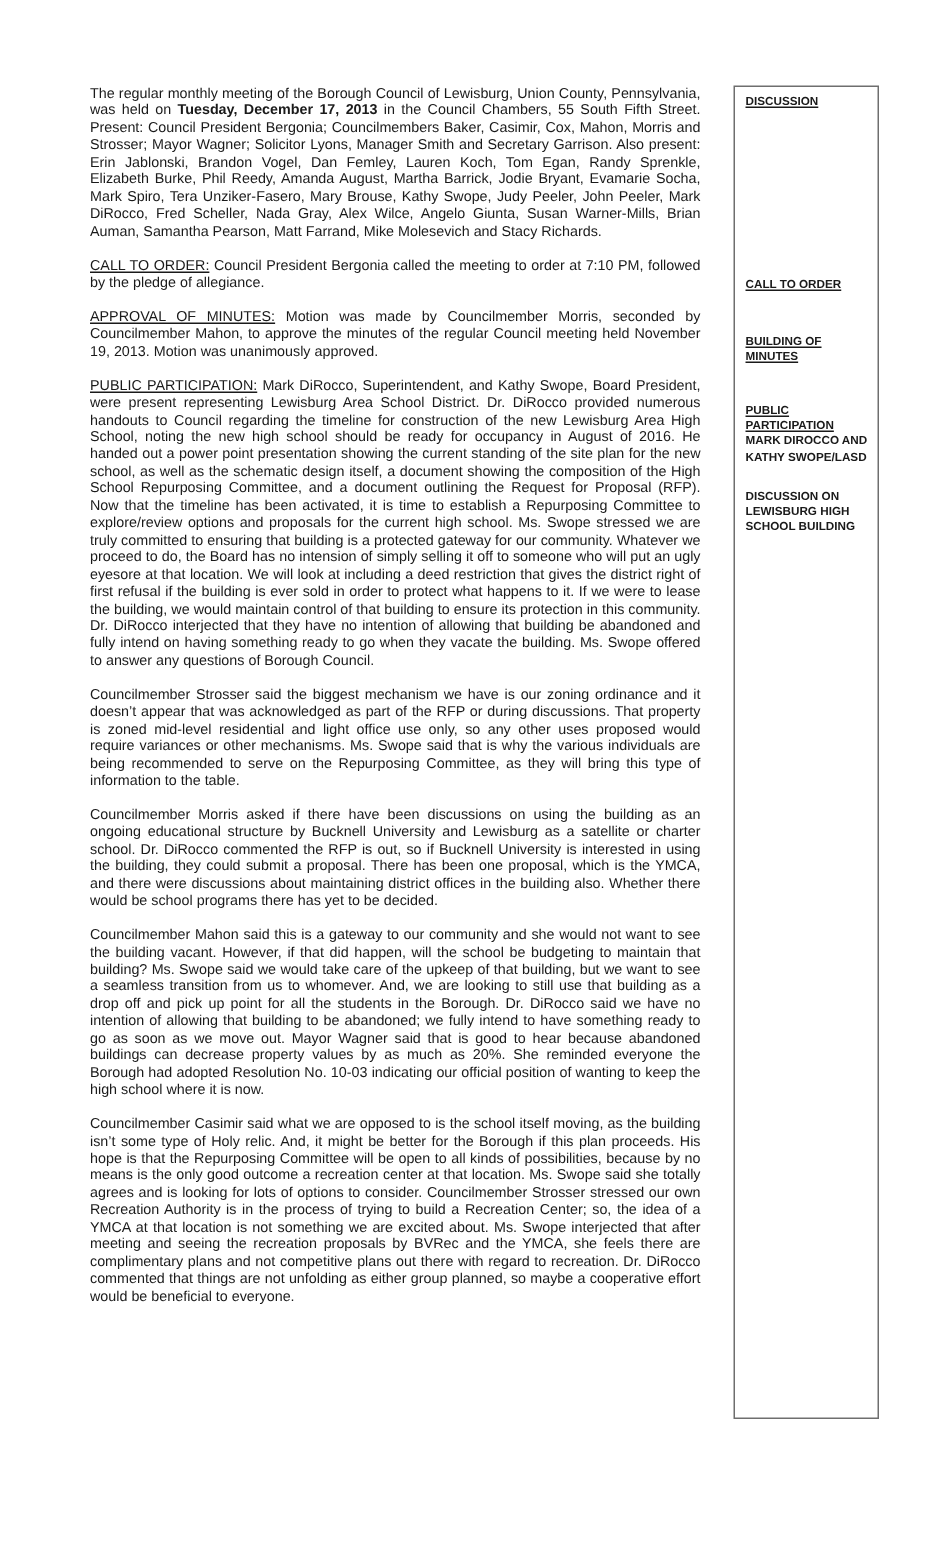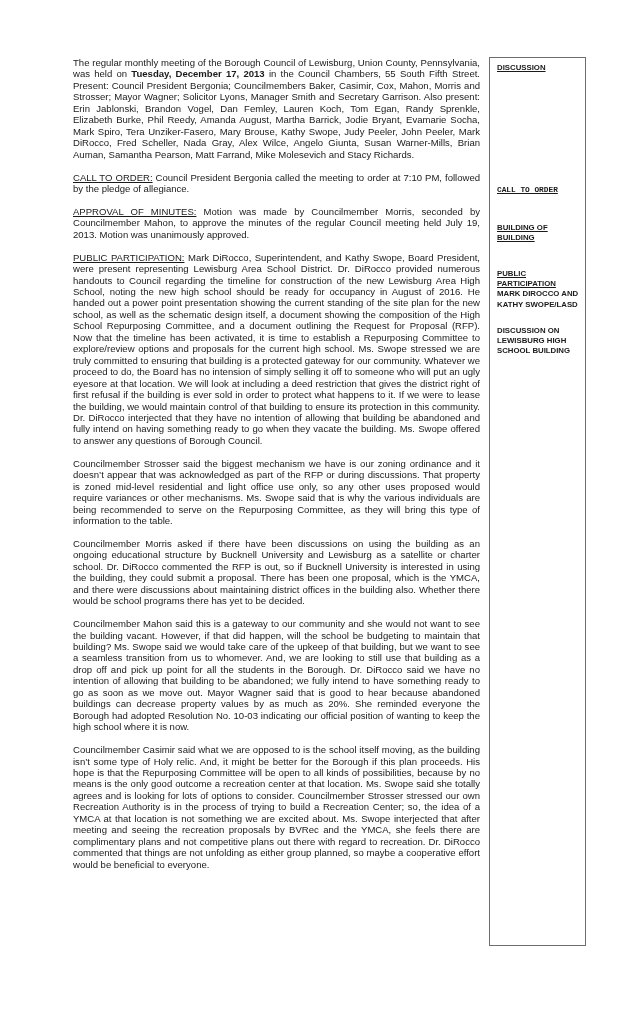--- a/index.html
+++ b/index.html
@@ -1,52 +1,52 @@
 <!DOCTYPE html>
 <html><head>
   <meta charset="utf-8">
   <style>
     html, body { margin: 0; padding: 0; background: #ffffff; }
     body { width: 625px; height: 1030px; position: relative; overflow: hidden;
            font-family: "Liberation Sans", sans-serif; color: #1a1a1a; }
-    .body-col { position: absolute; left: 73px; top: 57px; width: 407px;
+    .body-col { position: absolute; left: 60px; top: 57px; width: 407px;
                 font-size: 9.55px; line-height: 11.45px; text-align: justify; }
     .para { margin: 0 0 11.45px 0; }
     .head { font-weight: normal; text-decoration: underline; }
     .bold { font-weight: bold; }
     .sidebox { position: absolute; left: 489px; top: 57px; width: 95px; height: 887px;
                border: 1.5px solid #6e6e6e; }
     .side-label { position: absolute; left: 7px; width: 86px; font-size: 7.8px;
                   line-height: 10.2px; font-weight: bold; color: #1a1a1a; }
     .u { text-decoration: underline; }
   </style>
 </head>
 <body>
 
 <div class="body-col">
   <p class="para"><span>The regular monthly meeting of the Borough Council of Lewisburg, Union County, Pennsylvania, was held on </span><span class="bold">Tuesday, December 17, 2013</span><span> in the Council Chambers, 55 South Fifth Street. Present: Council President Bergonia; Councilmembers Baker, Casimir, Cox, Mahon, Morris and Strosser; Mayor Wagner; Solicitor Lyons, Manager Smith and Secretary Garrison. Also present: Erin Jablonski, Brandon Vogel, Dan Femley, Lauren Koch, Tom Egan, Randy Sprenkle, Elizabeth Burke, Phil Reedy, Amanda August, Martha Barrick, Jodie Bryant, Evamarie Socha, Mark Spiro, Tera Unziker-Fasero, Mary Brouse, Kathy Swope, Judy Peeler, John Peeler, Mark DiRocco, Fred Scheller, Nada Gray, Alex Wilce, Angelo Giunta, Susan Warner-Mills, Brian Auman, Samantha Pearson, Matt Farrand, Mike Molesevich and Stacy Richards.</span></p>
 
   <p class="para"><span class="head">CALL TO ORDER:</span><span> Council President Bergonia called the meeting to order at 7:10 PM, followed by the pledge of allegiance.</span></p>
 
-  <p class="para"><span class="head">APPROVAL OF MINUTES:</span><span> Motion was made by Councilmember Morris, seconded by Councilmember Mahon, to approve the minutes of the regular Council meeting held July 19, 2013. Motion was unanimously approved.</span></p>
+  <p class="para"><span class="head">APPROVAL OF MINUTES:</span><span> Motion was made by Councilmember Morris, seconded by Councilmember Mahon, to approve the minutes of the regular Council meeting held November 19, 2013. Motion was unanimously approved.</span></p>
 
   <p class="para"><span class="head">PUBLIC PARTICIPATION:</span><span>  Mark DiRocco, Superintendent, and Kathy Swope, Board President, were present representing Lewisburg Area School District. Dr. DiRocco provided numerous handouts to Council regarding the timeline for construction of the new Lewisburg Area High School, noting the new high school should be ready for occupancy in August of 2016. He handed out a power point presentation showing the current standing of the site plan for the new school, as well as the schematic design itself, a document showing the composition of the High School Repurposing Committee, and a document outlining the Request for Proposal (RFP). Now that the timeline has been activated, it is time to establish a Repurposing Committee to explore/review options and proposals for the current high school. Ms. Swope stressed we are truly committed to ensuring that building is a protected gateway for our community. Whatever we proceed to do, the Board has no intension of simply selling it off to someone who will put an ugly eyesore at that location. We will look at including a deed restriction that gives the district right of first refusal if the building is ever sold in order to protect what happens to it. If we were to lease the building, we would maintain control of that building to ensure its protection in this community. Dr. DiRocco interjected that they have no intention of allowing that building be abandoned and fully intend on having something ready to go when they vacate the building. Ms. Swope offered to answer any questions of Borough Council.</span></p>
 
   <p class="para">Councilmember Strosser said the biggest mechanism we have is our zoning ordinance and it doesn’t appear that was acknowledged as part of the RFP or during discussions. That property is zoned mid-level residential and light office use only, so any other uses proposed would require variances or other mechanisms. Ms. Swope said that is why the various individuals are being recommended to serve on the Repurposing Committee, as they will bring this type of information to the table.</p>
   <p class="para">Councilmember Morris asked if there have been discussions on using the building as an ongoing educational structure by Bucknell University and Lewisburg as a satellite or charter school. Dr. DiRocco commented the RFP is out, so if Bucknell University is interested in using the building, they could submit a proposal. There has been one proposal, which is the YMCA, and there were discussions about maintaining district offices in the building also. Whether there would be school programs there has yet to be decided.</p>
   <p class="para">Councilmember Mahon said this is a gateway to our community and she would not want to see the building vacant. However, if that did happen, will the school be budgeting to maintain that building? Ms. Swope said we would take care of the upkeep of that building, but we want to see a seamless transition from us to whomever.  And, we are looking to still use that building as a drop off and pick up point for all the students in the Borough. Dr. DiRocco said we have no intention of allowing that building to be abandoned; we fully intend to have something ready to go as soon as we move out. Mayor Wagner said that is good to hear because abandoned buildings can decrease property values by as much as 20%. She reminded everyone the Borough had adopted Resolution No. 10-03 indicating our official position of wanting to keep the high school where it is now.</p>
   <p class="para">Councilmember Casimir said what we are opposed to is the school itself moving, as the building isn’t some type of Holy relic. And, it might be better for the Borough if this plan proceeds.  His hope is that the Repurposing Committee will be open to all kinds of possibilities, because by no means is the only good outcome a recreation center at that location. Ms. Swope said she totally agrees and is looking for lots of options to consider. Councilmember Strosser stressed our own Recreation Authority is in the process of trying to build a Recreation Center; so, the idea of a YMCA at that location is not something we are excited about. Ms. Swope interjected that after meeting and seeing the recreation proposals by BVRec and the YMCA, she feels there are complimentary plans and not competitive plans out there with regard to recreation. Dr. DiRocco commented that things are not unfolding as either group planned, so maybe a cooperative effort would be beneficial to everyone.</p>
 </div>
 
 <div class="sidebox">
   <div class="side-label u" style="top:5px;">DISCUSSION</div>
-  <div class="side-label u" style="top:127px;font-family:Liberation Mono, monospace;">CALL TO ORDER</div>
+  <div class="side-label u" style="top:127px;">CALL TO ORDER</div>
   <div class="side-label" style="top:165px;">
     <span class="u">BUILDING OF</span><br>
-    <span class="u">BUILDING</span>
+    <span class="u">MINUTES</span>
   </div>
   <div class="side-label" style="top:211px;">
     <span class="u">PUBLIC</span><br>
     <span class="u">PARTICIPATION</span><br>
     <span>MARK DIROCCO AND KATHY SWOPE/LASD</span>
   </div>
   <div class="side-label" style="top:268px;">DISCUSSION ON LEWISBURG HIGH SCHOOL BUILDING</div>
 </div>
 
 </body></html>

